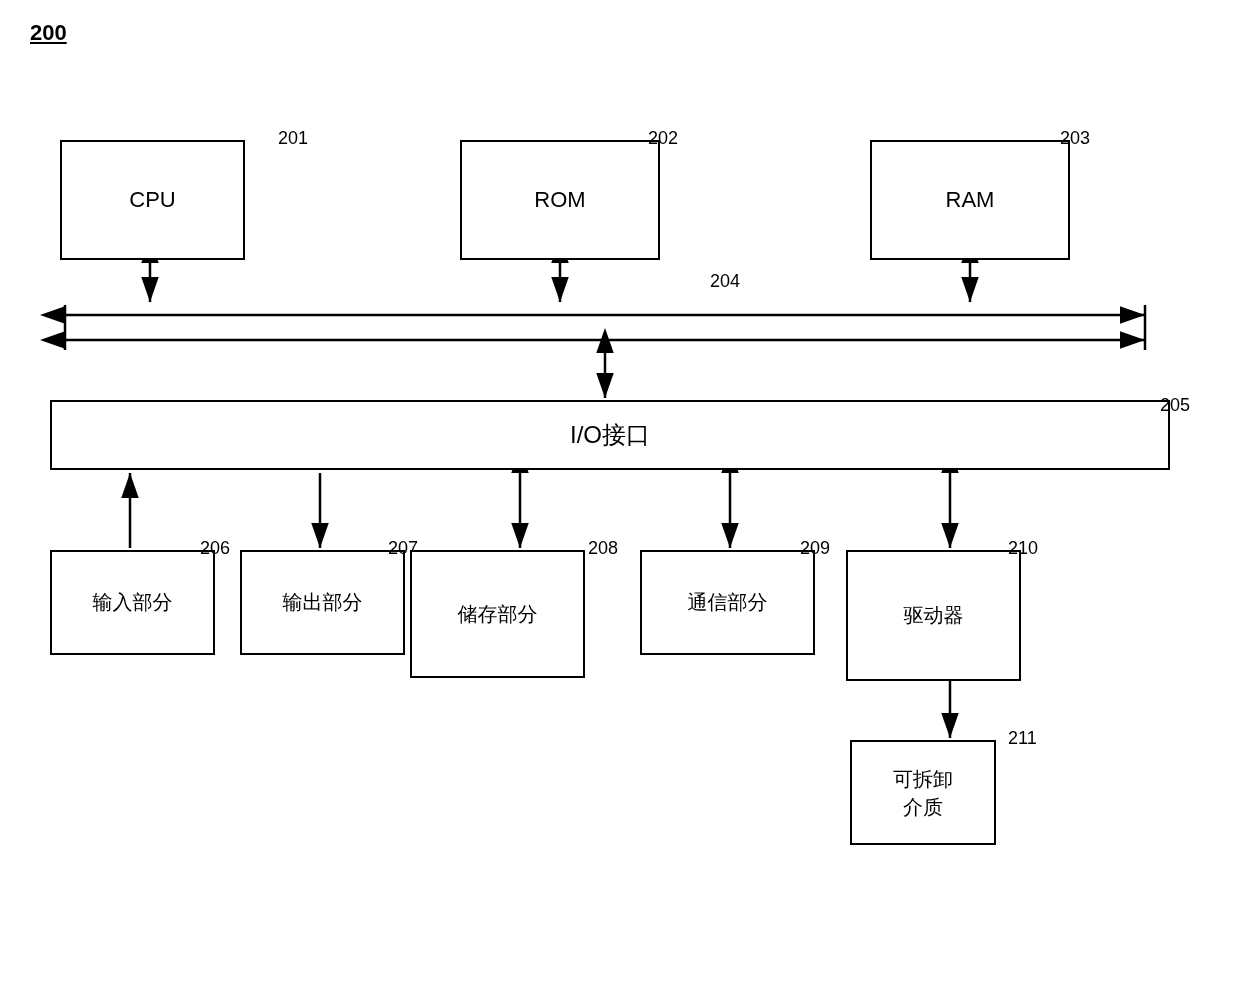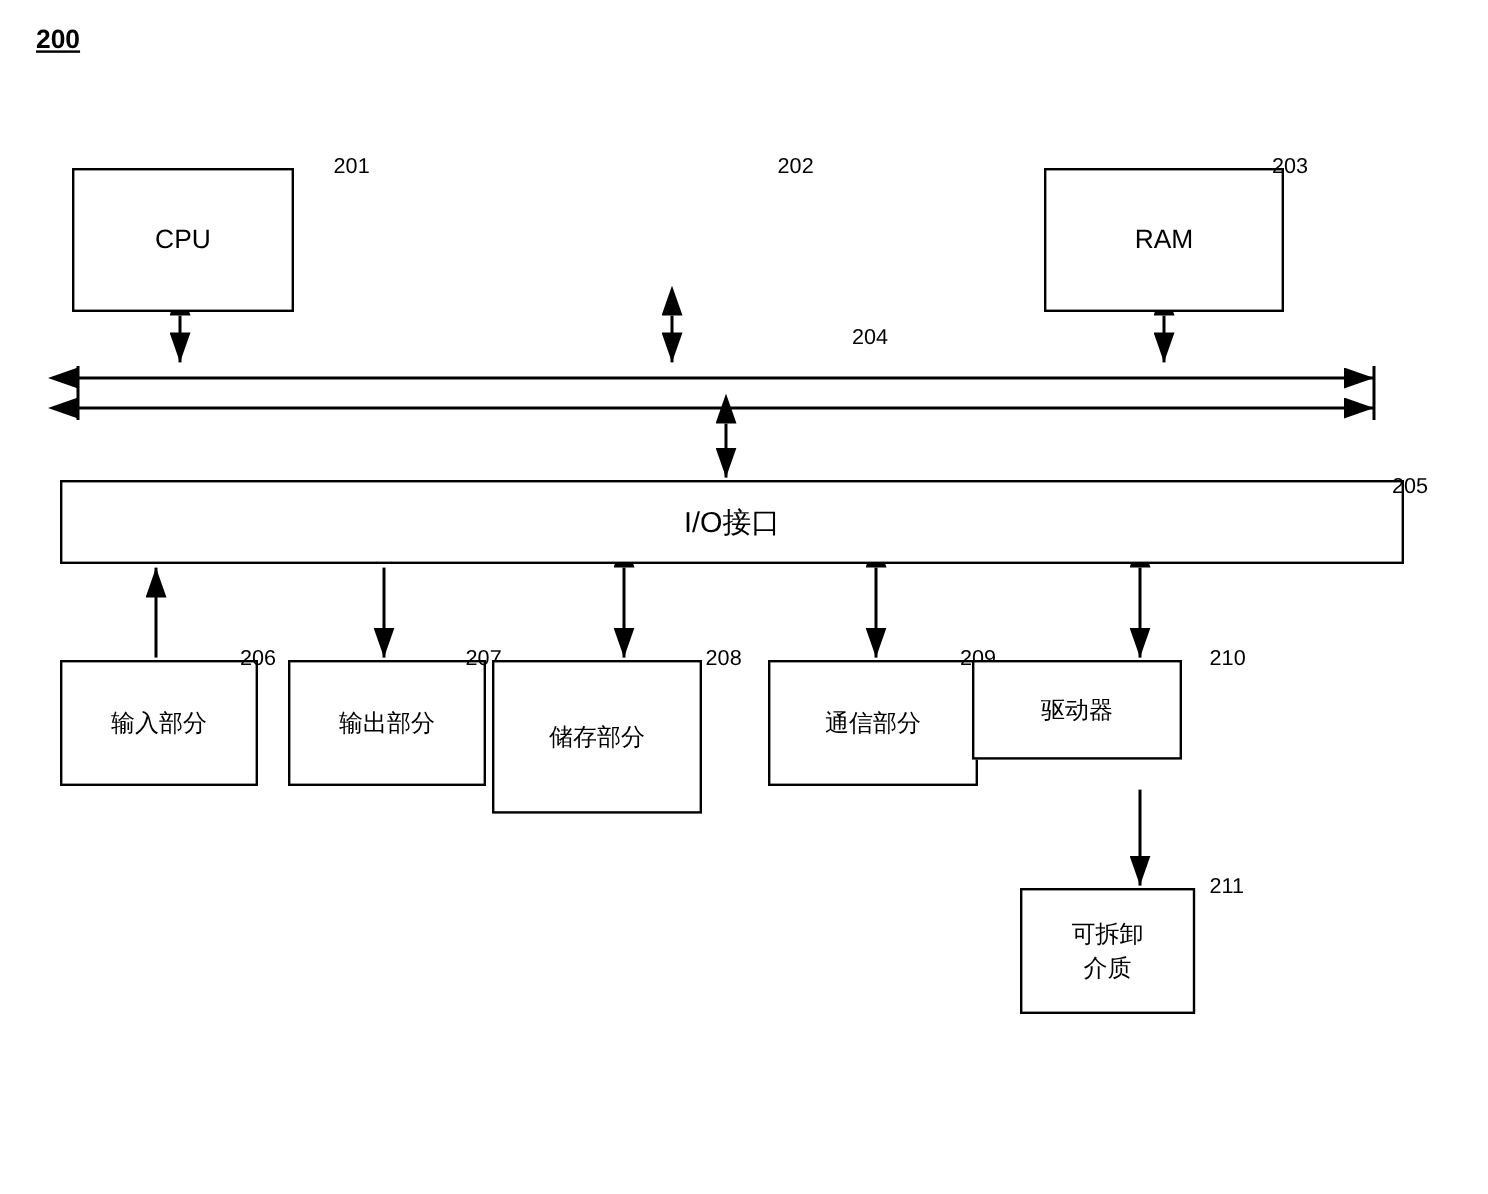--- a/index.html
+++ b/index.html
@@ -104,20 +104,23 @@
 
     <line x1="920" y1="638" x2="920" y2="718" stroke="#000" stroke-width="2.5" marker-end="url(#arrowhead-end)"></line>
 
   </svg>
 
   <div class="box" style="left:30px; top:120px; width:185px; height:120px;">
     <span>CPU</span>
   </div>
   <span class="ref-label" style="left:212px; top:108px;margin-left:36px;">201</span>
 
+  <div class="box" style="left:430px; top:120px; width:200px; height:120px;">
+    <span>ROM</span>
+  </div>
   <span class="ref-label" style="left:618px; top:108px;">202</span>
 
   <div class="box" style="left:840px; top:120px; width:200px; height:120px;">
     <span>RAM</span>
   </div>
   <span class="ref-label" style="left:1030px; top:108px;">203</span>
 
   <span class="ref-label" style="left:680px; top:251px;">204</span>
 
   <div class="box" style="left:20px; top:380px; width:1120px; height:70px; font-size:24px;">
@@ -138,21 +141,21 @@
   <div class="box" style="left:380px; top:530px; width:175px; height:128px; font-size:20px;">
     <span>储存部分</span>
   </div>
   <span class="ref-label" style="left:558px; top:518px;">208</span>
 
   <div class="box" style="left:610px; top:530px; width:175px; height:105px; font-size:20px;">
     <span>通信部分</span>
   </div>
   <span class="ref-label" style="left:770px; top:518px;">209</span>
 
-  <div class="box" style="left:780px; top:530px; width:175px; height:83px; font-size:20px;">
+  <div class="box" style="left:816px; top:530px; width:175px; height:131px; font-size:20px;">
     <span>驱动器</span>
   </div>
   <span class="ref-label" style="left:978px; top:518px;">210</span>
 
   <div class="box" style="left:820px; top:720px; width:146px; height:105px; font-size:20px; text-align:center; line-height:1.4;">
     <span style="white-space:pre-line;">可拆卸
 介质</span>
   </div>
   <span class="ref-label" style="left:978px; top:708px;">211</span>
 

